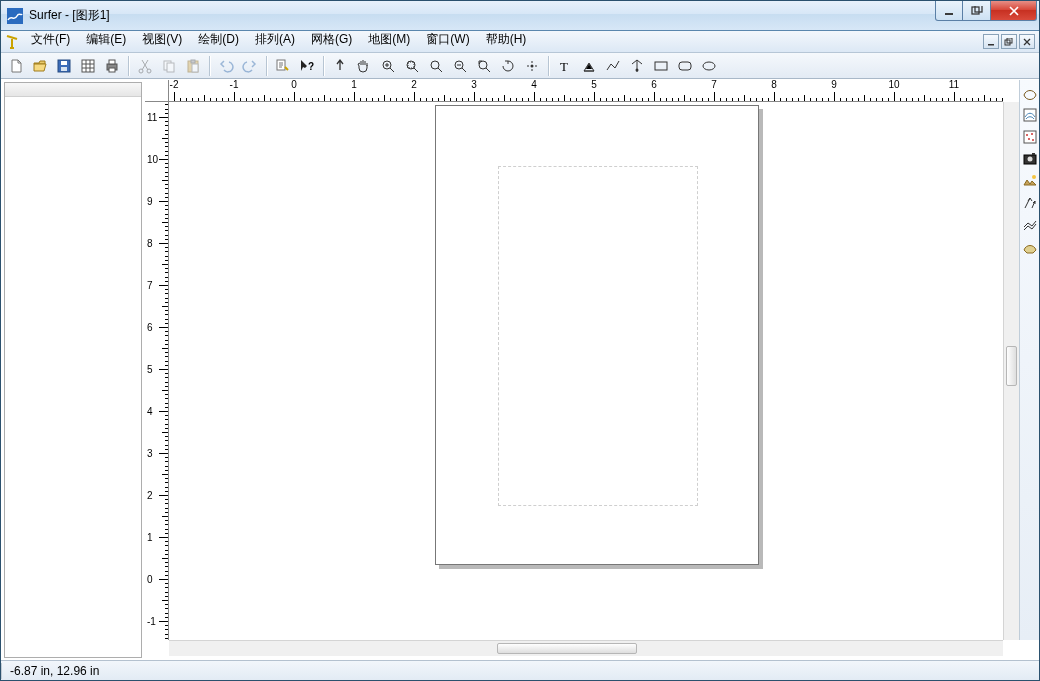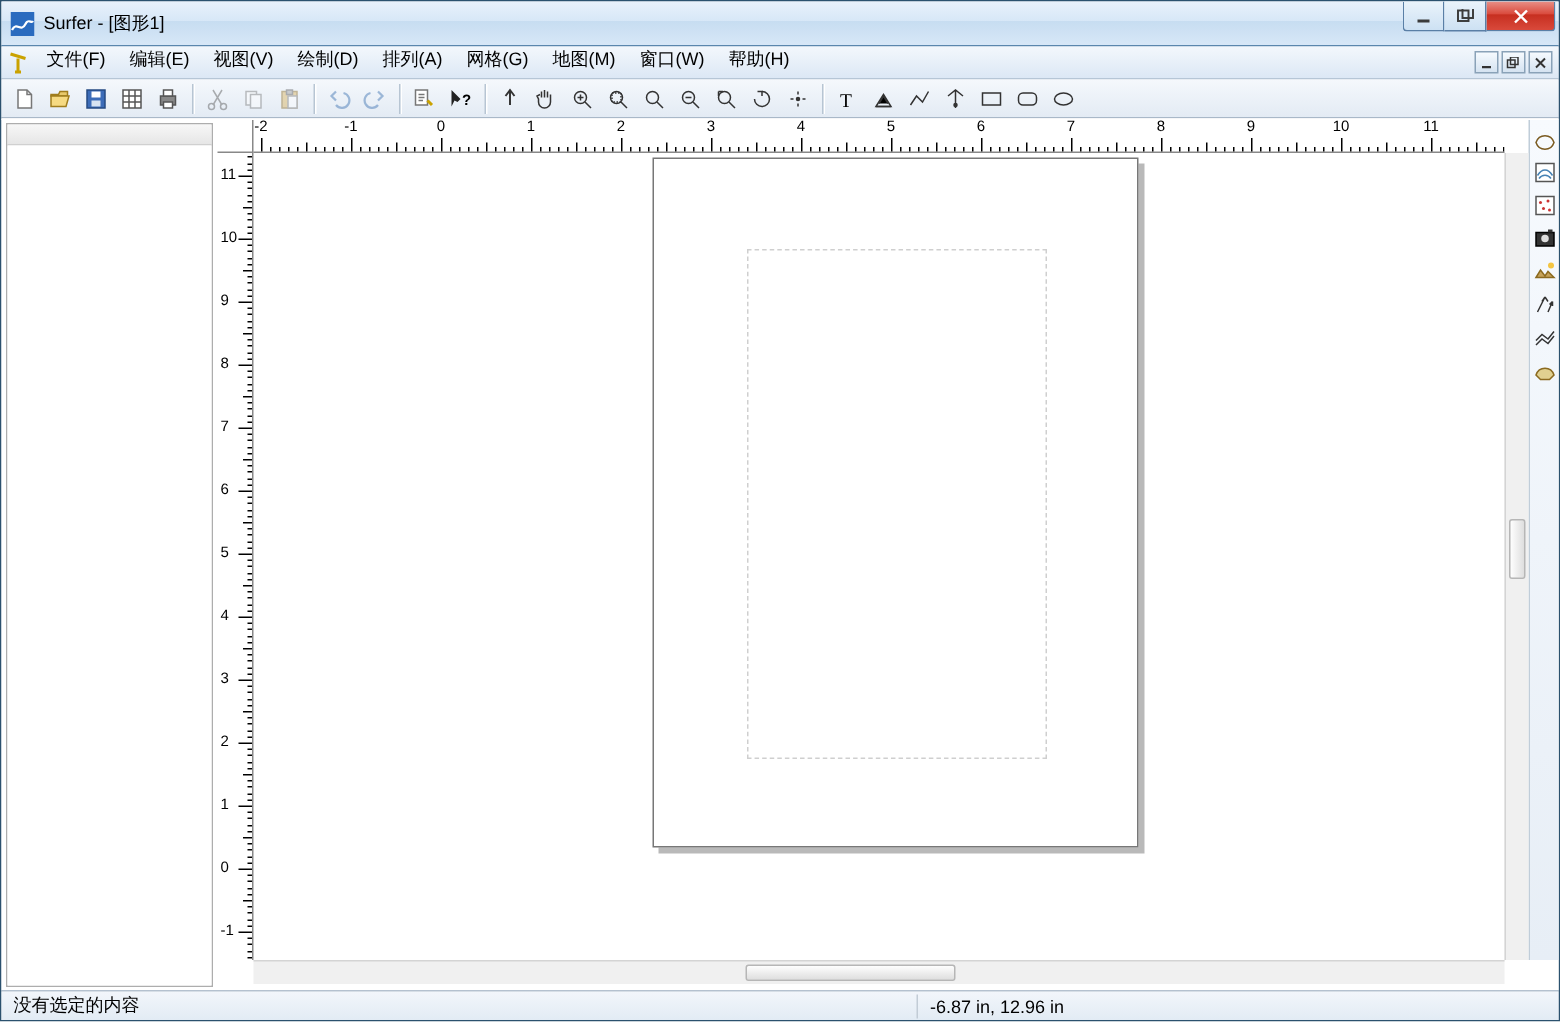--- a/index.html
+++ b/index.html
@@ -706,21 +706,18 @@
       <div class="vscroll">
           <div class="thumb"></div>
         </div>
       <div class="hscroll">
           <div class="thumb"></div>
         </div>
     </div>
   </div>
 
   <div class="statusbar">
-    <div class="cell" style="flex:0 0 610px;">
-        <span>没有选定的内容</span>
-      </div>
     <div class="sep"></div>
     <div class="cell">
         <span>-6.87 in, 12.96 in</span>
       </div>
   </div>
 </div>
 
 </body></html>

